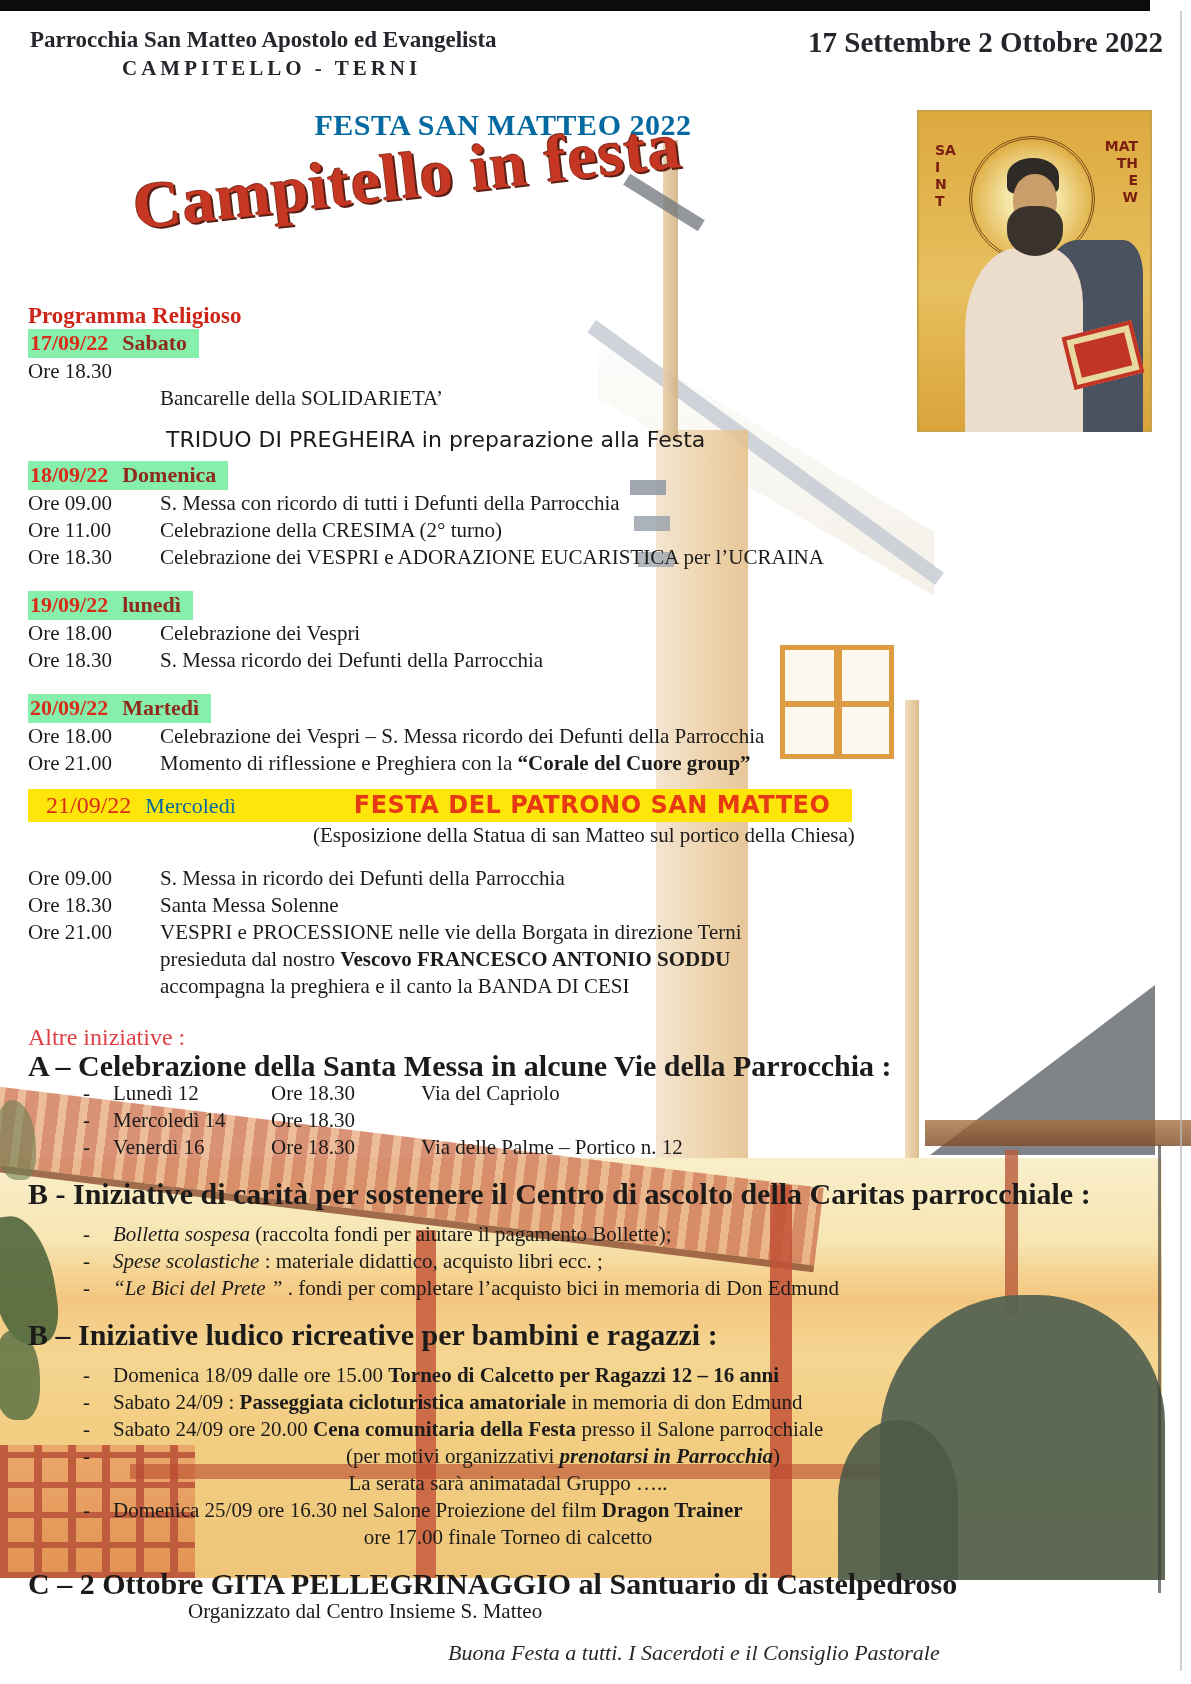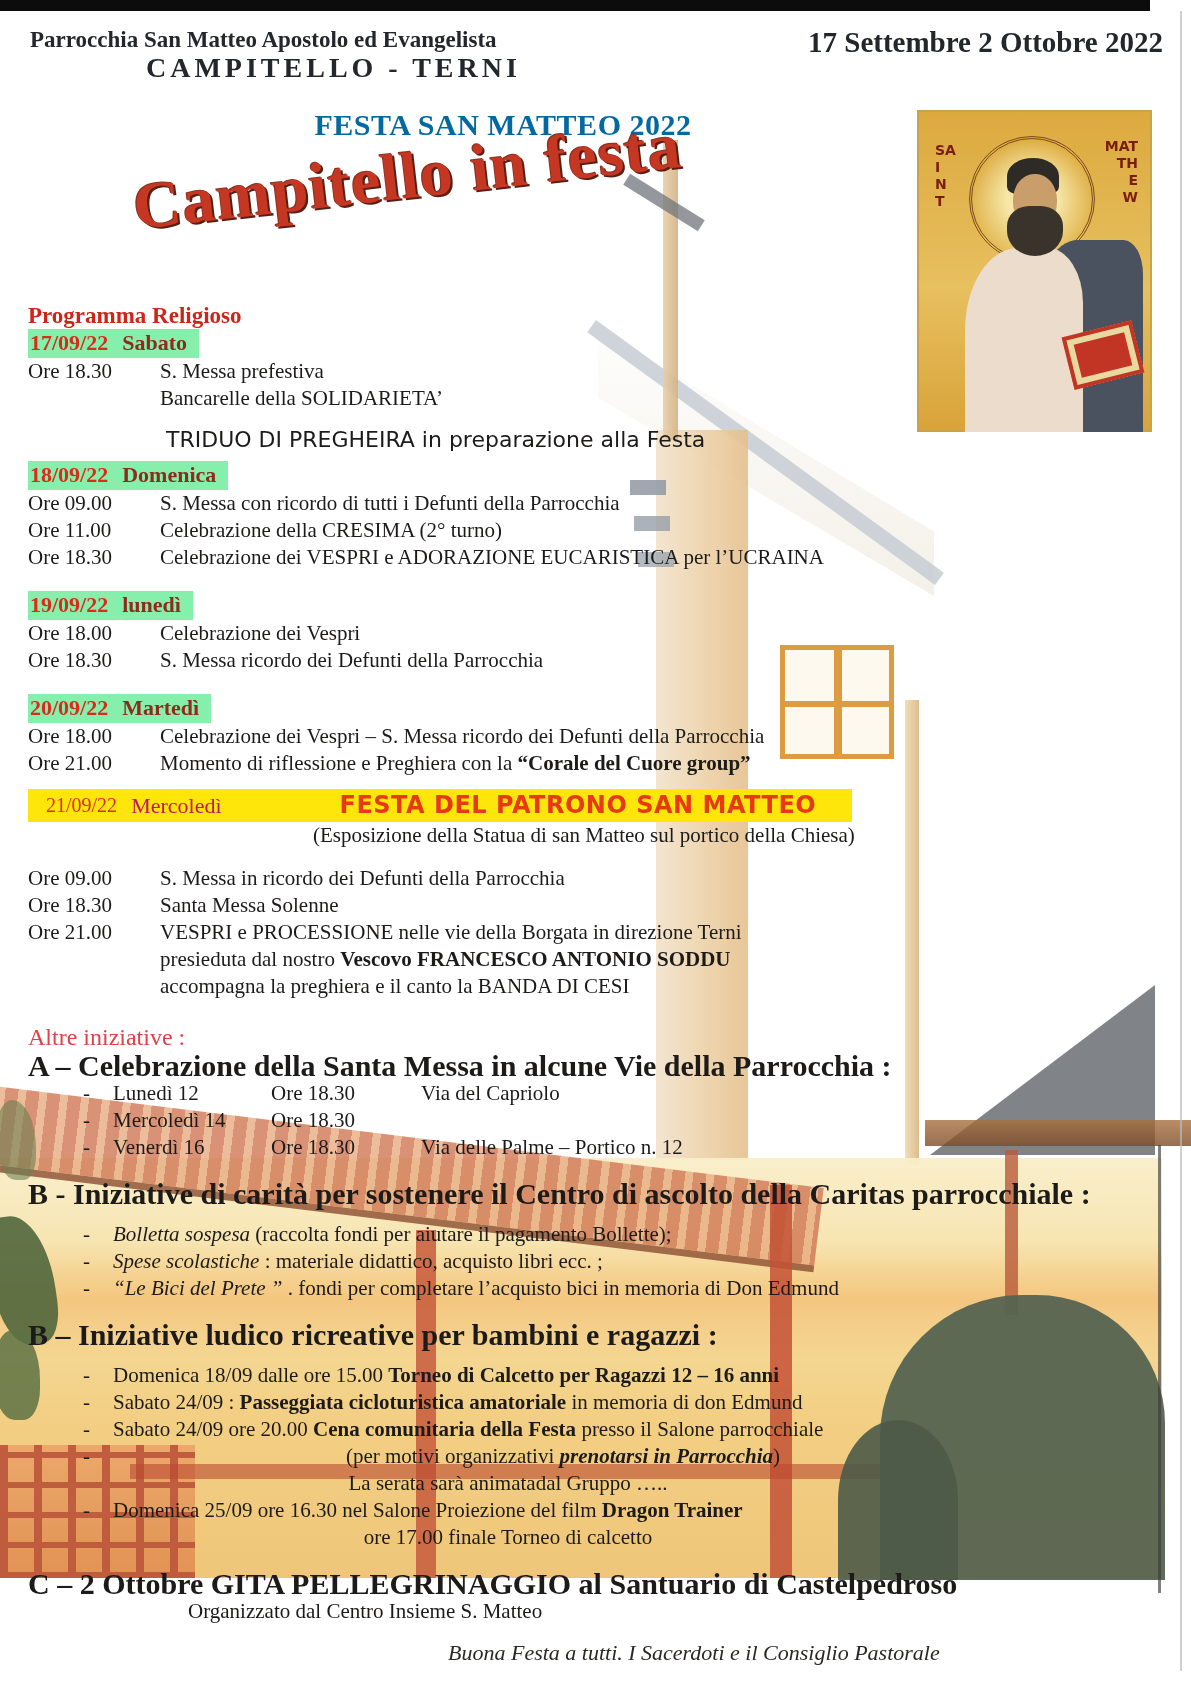--- a/index.html
+++ b/index.html
@@ -48,21 +48,21 @@
   .tree2{left:838px;top:1420px;width:120px;height:160px;background:#4c5a47;border-radius:50% 50% 0 0;opacity:.9;}
   .plant1{left:-8px;top:1215px;width:62px;height:130px;background:#50663c;border-radius:20% 60% 30% 50%;transform:rotate(-8deg);opacity:.9;}
   .plant2{left:-6px;top:1330px;width:46px;height:90px;background:#5d7244;border-radius:40% 55% 35% 45%;opacity:.85;}
   .plant3{left:-4px;top:1100px;width:40px;height:80px;background:#6a7e52;border-radius:40% 60% 30% 50%;opacity:.6;}
   .edge-line{left:1158px;top:1145px;width:3px;height:448px;background:#3c3c3c;opacity:.65;}
   .right-line{left:1180px;top:11px;width:2px;height:1660px;background:#b9bcc0;opacity:.7;}
   .scanbar{left:0;top:0;width:1150px;height:11px;background:#0c0c0c;}
   
   .content{position:absolute;inset:0;z-index:2;}
   .hdr{position:absolute;left:30px;top:26px;font-weight:bold;font-size:23px;color:#23262b;line-height:28px;}
-  .hdr .l2{margin-left:116px;letter-spacing:4px;font-size:28px;}
+  .hdr .l2{margin-left:92px;letter-spacing:4px;font-size:21px;}
   .hdr-date{position:absolute;left:808px;top:26px;font-weight:bold;font-size:29px;color:#23262b;}
   .festa-line{position:absolute;left:0;right:185px;top:108px;text-align:center;
      font-weight:bold;font-size:30px;color:#0369a1;letter-spacing:.5px;}
   .main-title{position:absolute;left:92px;top:138px;width:630px;text-align:center;
      font-weight:bold;font-size:66px;letter-spacing:1px;color:#c53723;transform:rotate(-6.5deg);
      text-shadow:2px 2px 0 #5a1f14,-1px -1px 0 #8a3322;}
   
   .icon{position:absolute;left:917px;top:110px;width:235px;height:322px;z-index:2;
      background:linear-gradient(180deg,#dca93e,#e7c05f 55%,#d9a339);box-shadow:inset 0 0 0 2px #caa24a;}
   .icon div{position:absolute;}
@@ -83,22 +83,22 @@
   .b{font-weight:bold;} .i{font-style:italic;}
   .p-red{color:#cd2618;font-weight:bold;font-size:23px;margin-top:22px;}
   .hl{display:inline-block;background:#86efac;padding:0 12px 1px 2px;}
   .d-date{color:#d92c1a;font-weight:bold;font-size:22px;}
   .d-day{color:#8d2c1c;font-weight:bold;font-size:22px;margin-left:14px;}
   .p-row{display:grid;grid-template-columns:132px auto;}
   .p-triduo{margin-top:14px;padding-left:138px;font-family:"DejaVu Sans",sans-serif;font-size:22px;}
   .p-triduo + .p-day{margin-top:8px;text-decoration:underline;}
   .p-row + .p-day{margin-top:20px;}
   .p-band{margin-top:12px;display:flex;align-items:center;width:806px;height:33px;background:#ffe60a;padding-left:18px;}
-  .band-date{color:#d92c1a;font-size:20px;}
-  .band-day{color:#be185d;font-size:22px;margin-left:14px;}
+  .band-date{color:#d92c1a;font-size:24px;}
+  .band-day{color:#0369a1;font-size:22px;margin-left:14px;}
   .band-title{margin-left:118px;font-family:"DejaVu Sans",sans-serif;font-weight:bold;font-size:24px;
      color:#e63914;letter-spacing:.5px;}
   .p-expo{padding-left:285px;}
   .p-expo + .p-row{margin-top:16px;}
   
   .a-red{margin-top:24px;color:#e04048;font-size:24px;}
   .a-title{font-weight:bold;font-size:30px;line-height:29px;}
   .a-red + .a-title{margin-top:0;}
   .a-via + .a-title{margin-top:18px;}
   .a-dash + .a-title,.a-center + .a-title{margin-top:18px;}
@@ -175,21 +175,20 @@
 E
 W</div>
     </div>
 
     <div class="flow">
       <div id="program">
           <div class="p-red">Programma Religioso</div>
           <div class="p-day"><span class="hl"><span class="d-date">17/09/22</span><span class="d-day">Sabato</span></span></div>
           <div class="p-row">
             <span class="p-time">Ore 18.30</span>
-            <span class="p-text"><span>S. Messa prefestiva</span></span>
           </div>
           <div class="p-row">
             <span class="p-time"></span>
             <span class="p-text"><span>Bancarelle della SOLIDARIETA’</span></span>
           </div>
           <div class="p-triduo">TRIDUO DI PREGHEIRA in preparazione alla Festa</div>
           <div class="p-day"><span class="hl"><span class="d-date">18/09/22</span><span class="d-day">Domenica</span></span></div>
           <div class="p-row">
             <span class="p-time">Ore 09.00</span>
             <span class="p-text"><span>S. Messa con ricordo di tutti i Defunti della Parrocchia</span></span>

